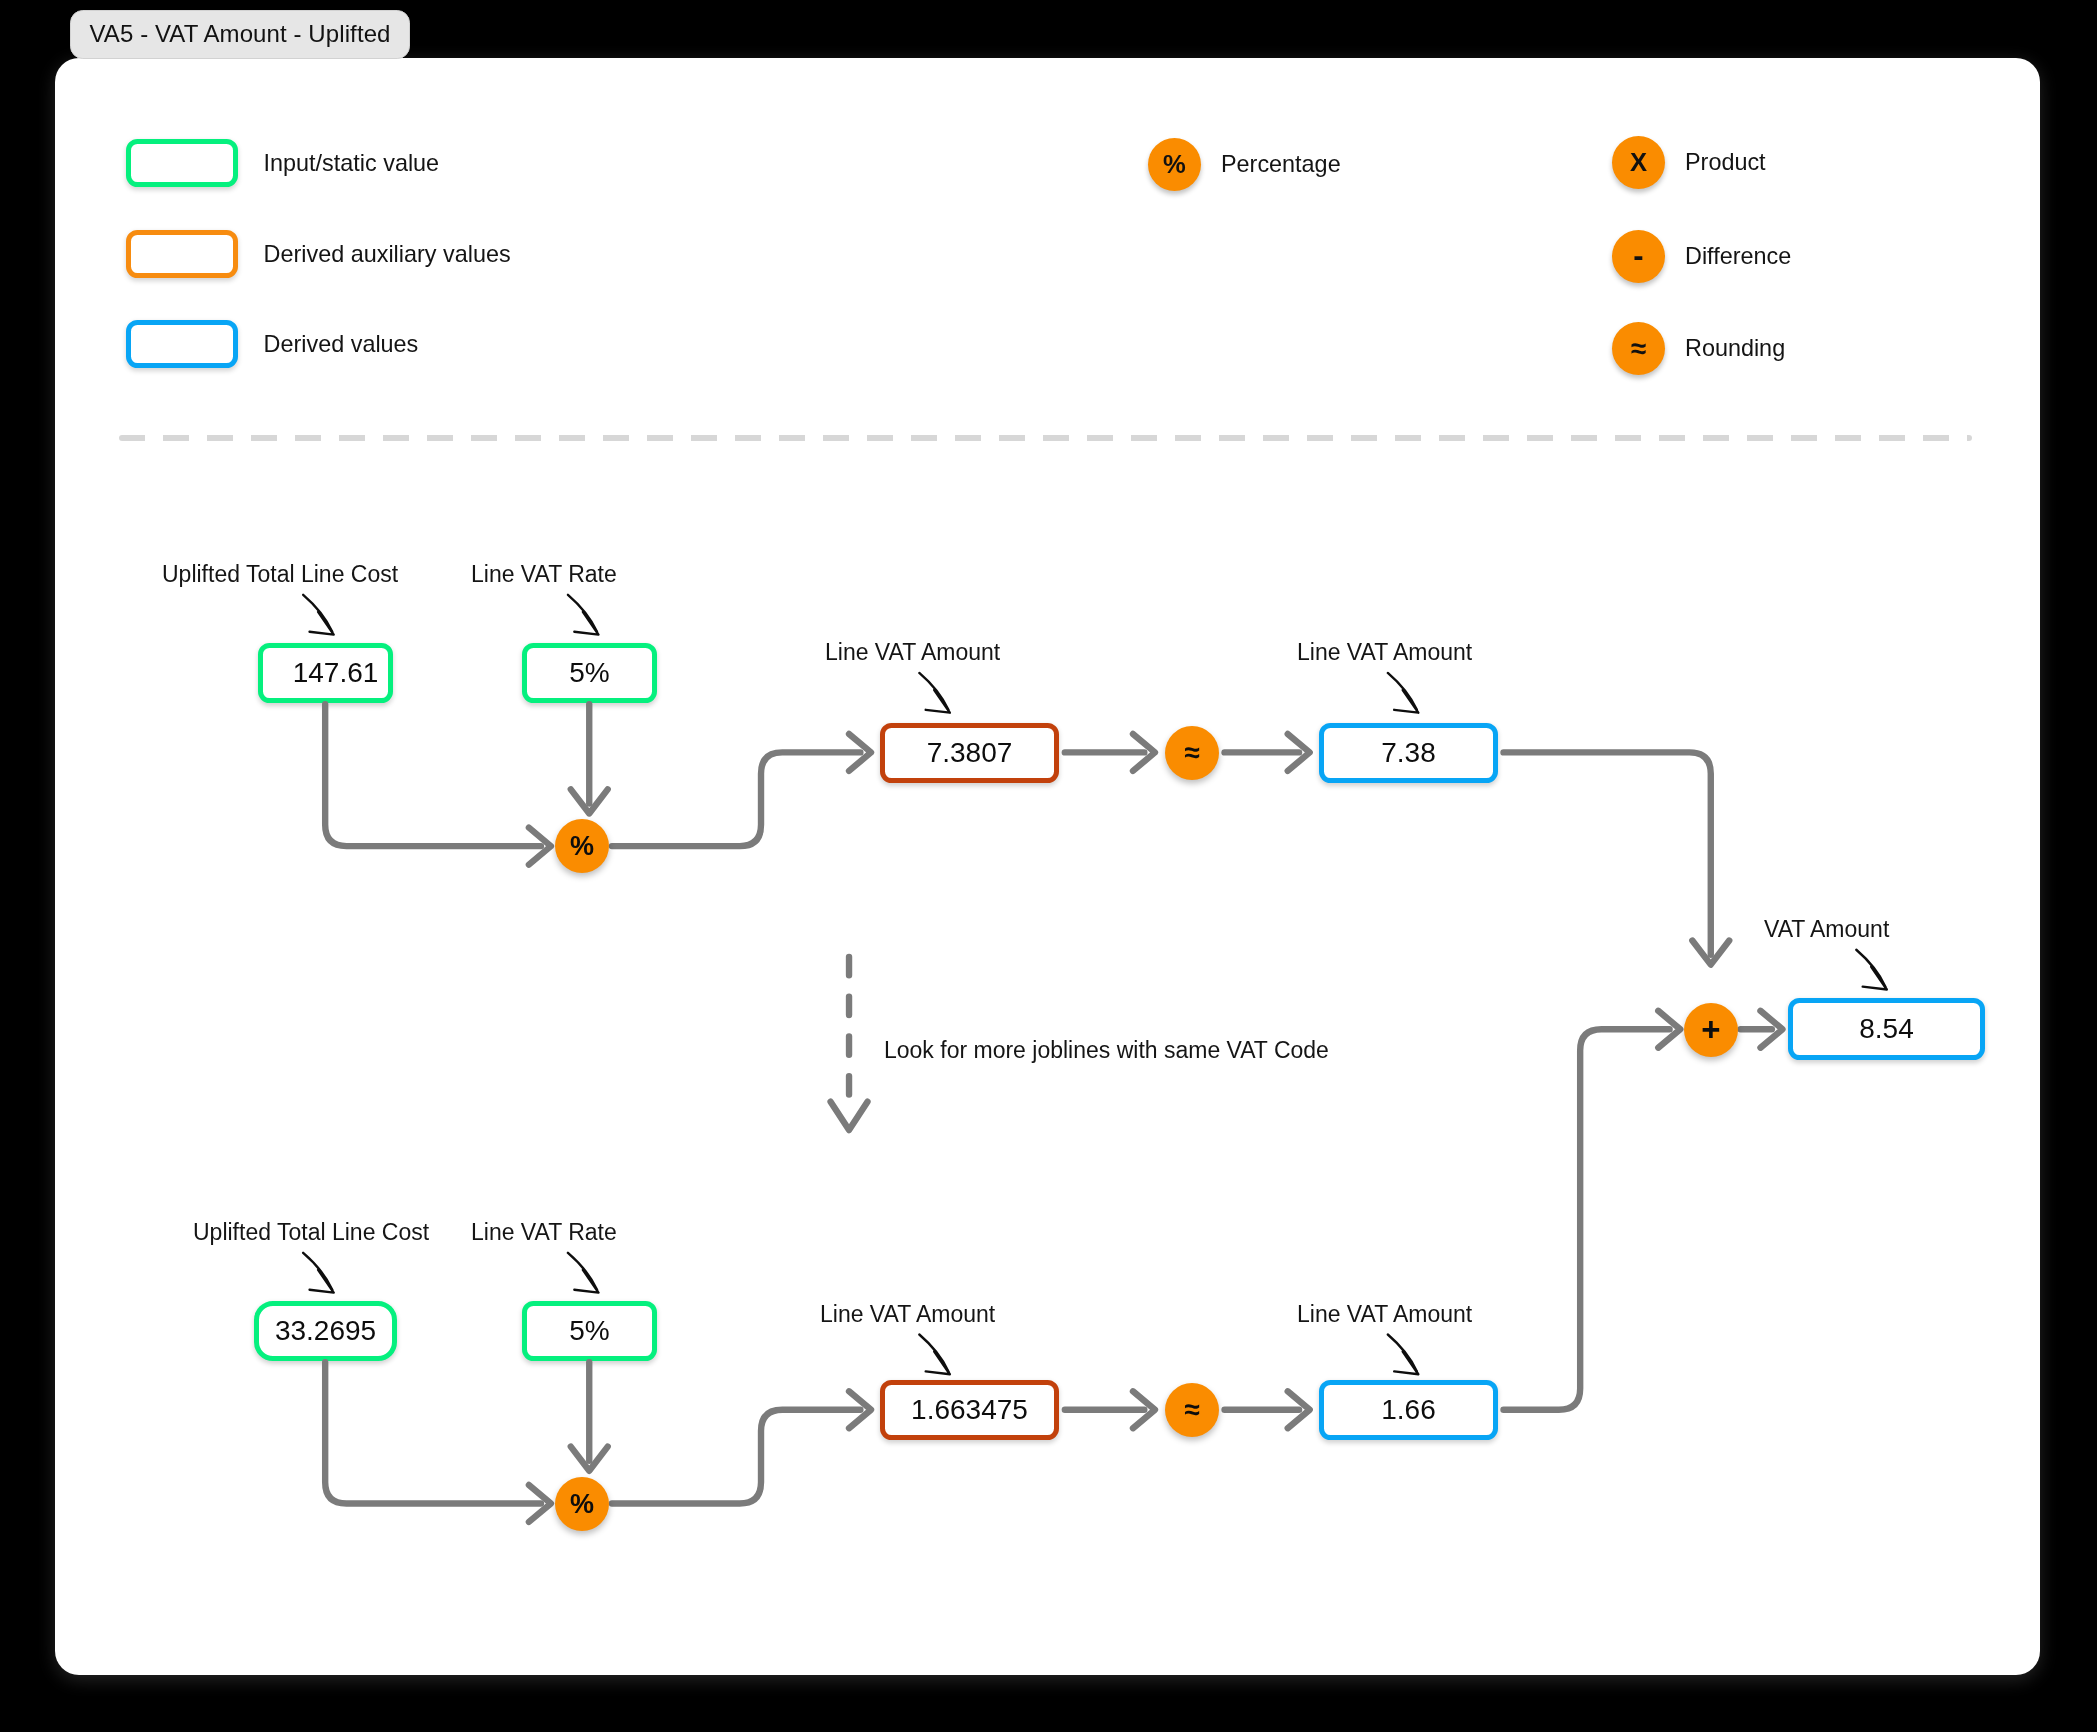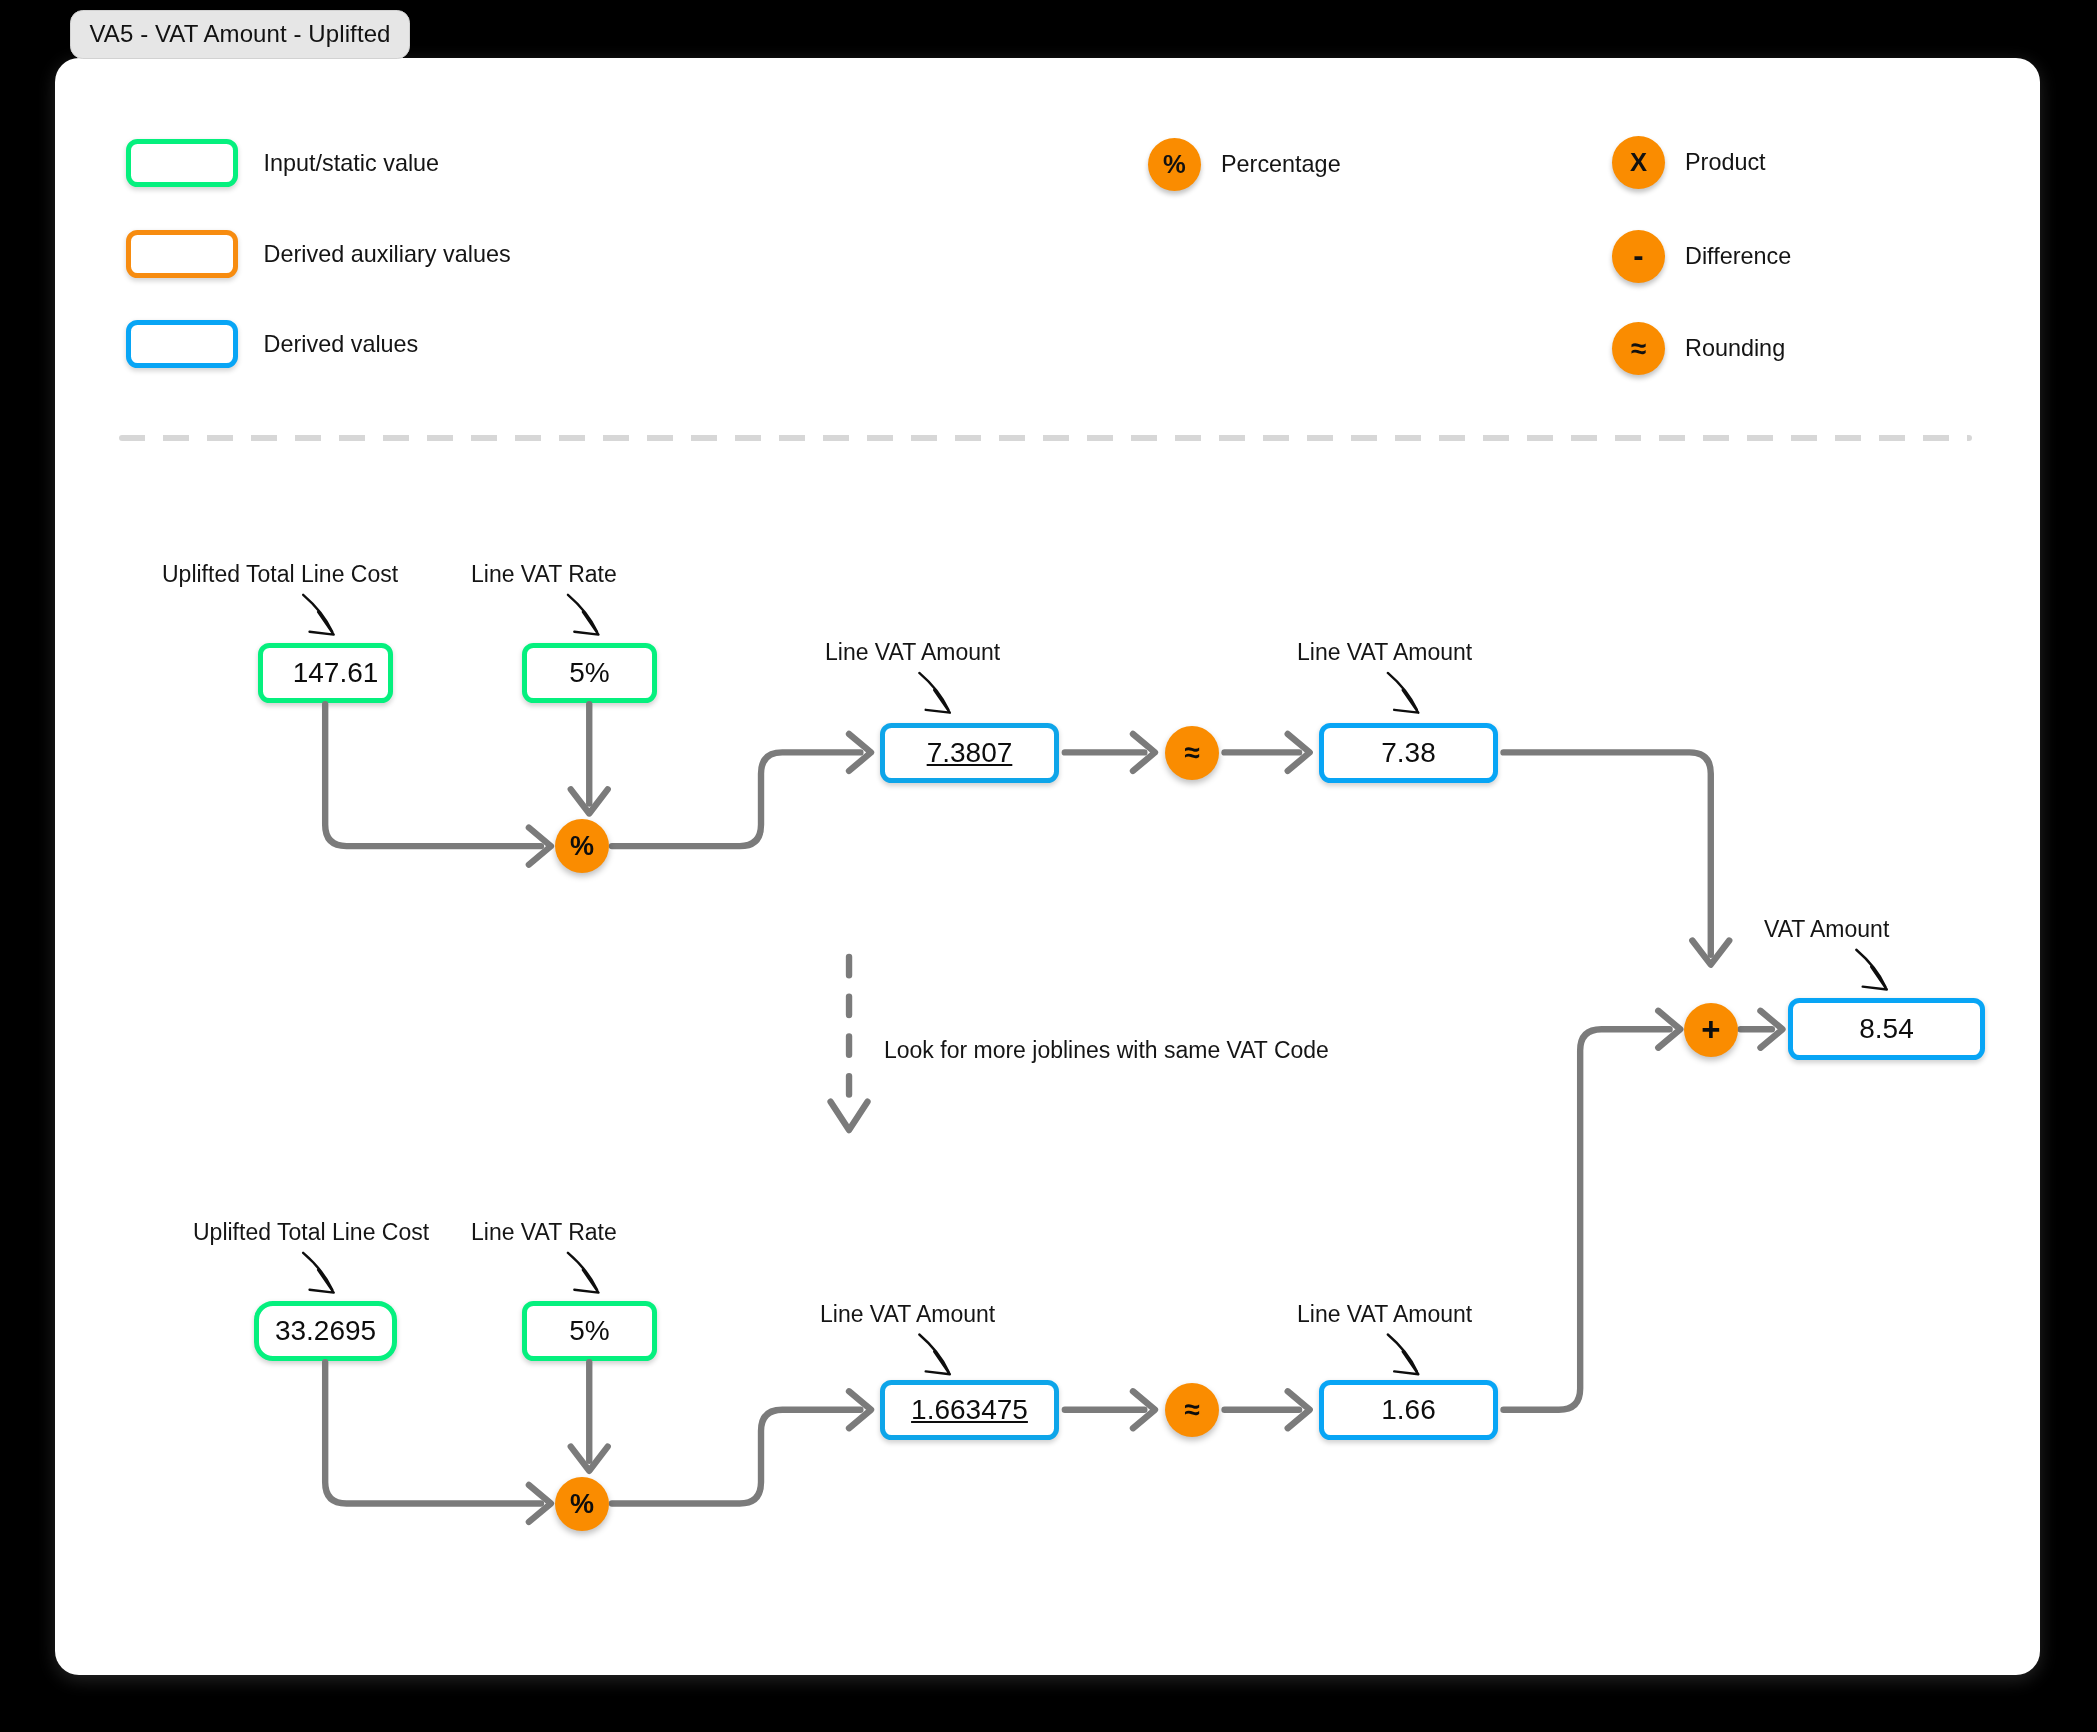--- a/index.html
+++ b/index.html
@@ -126,21 +126,21 @@
     border-radius: 11.4px;
     display: flex;
     align-items: center;
     justify-content: center;
     font-size: 28px;
     color: #0d0d0d;
     box-shadow: 0 2.8px 5.7px rgba(0,0,0,0.18);
     white-space: nowrap;
   }
   .vbox.green  { border: 5px solid #05F07E; }
-  .vbox.orange { border: 5px solid #0ea5e9; text-decoration: underline; }
+  .vbox.orange { border: 5px solid #c2410c; }
   .vbox.blue   { border: 5px solid #08A5F5; }
 
   
   .nlabel {
     position: absolute;
     font-size: 23px;
     color: #151515;
     white-space: nowrap;
   }
 

